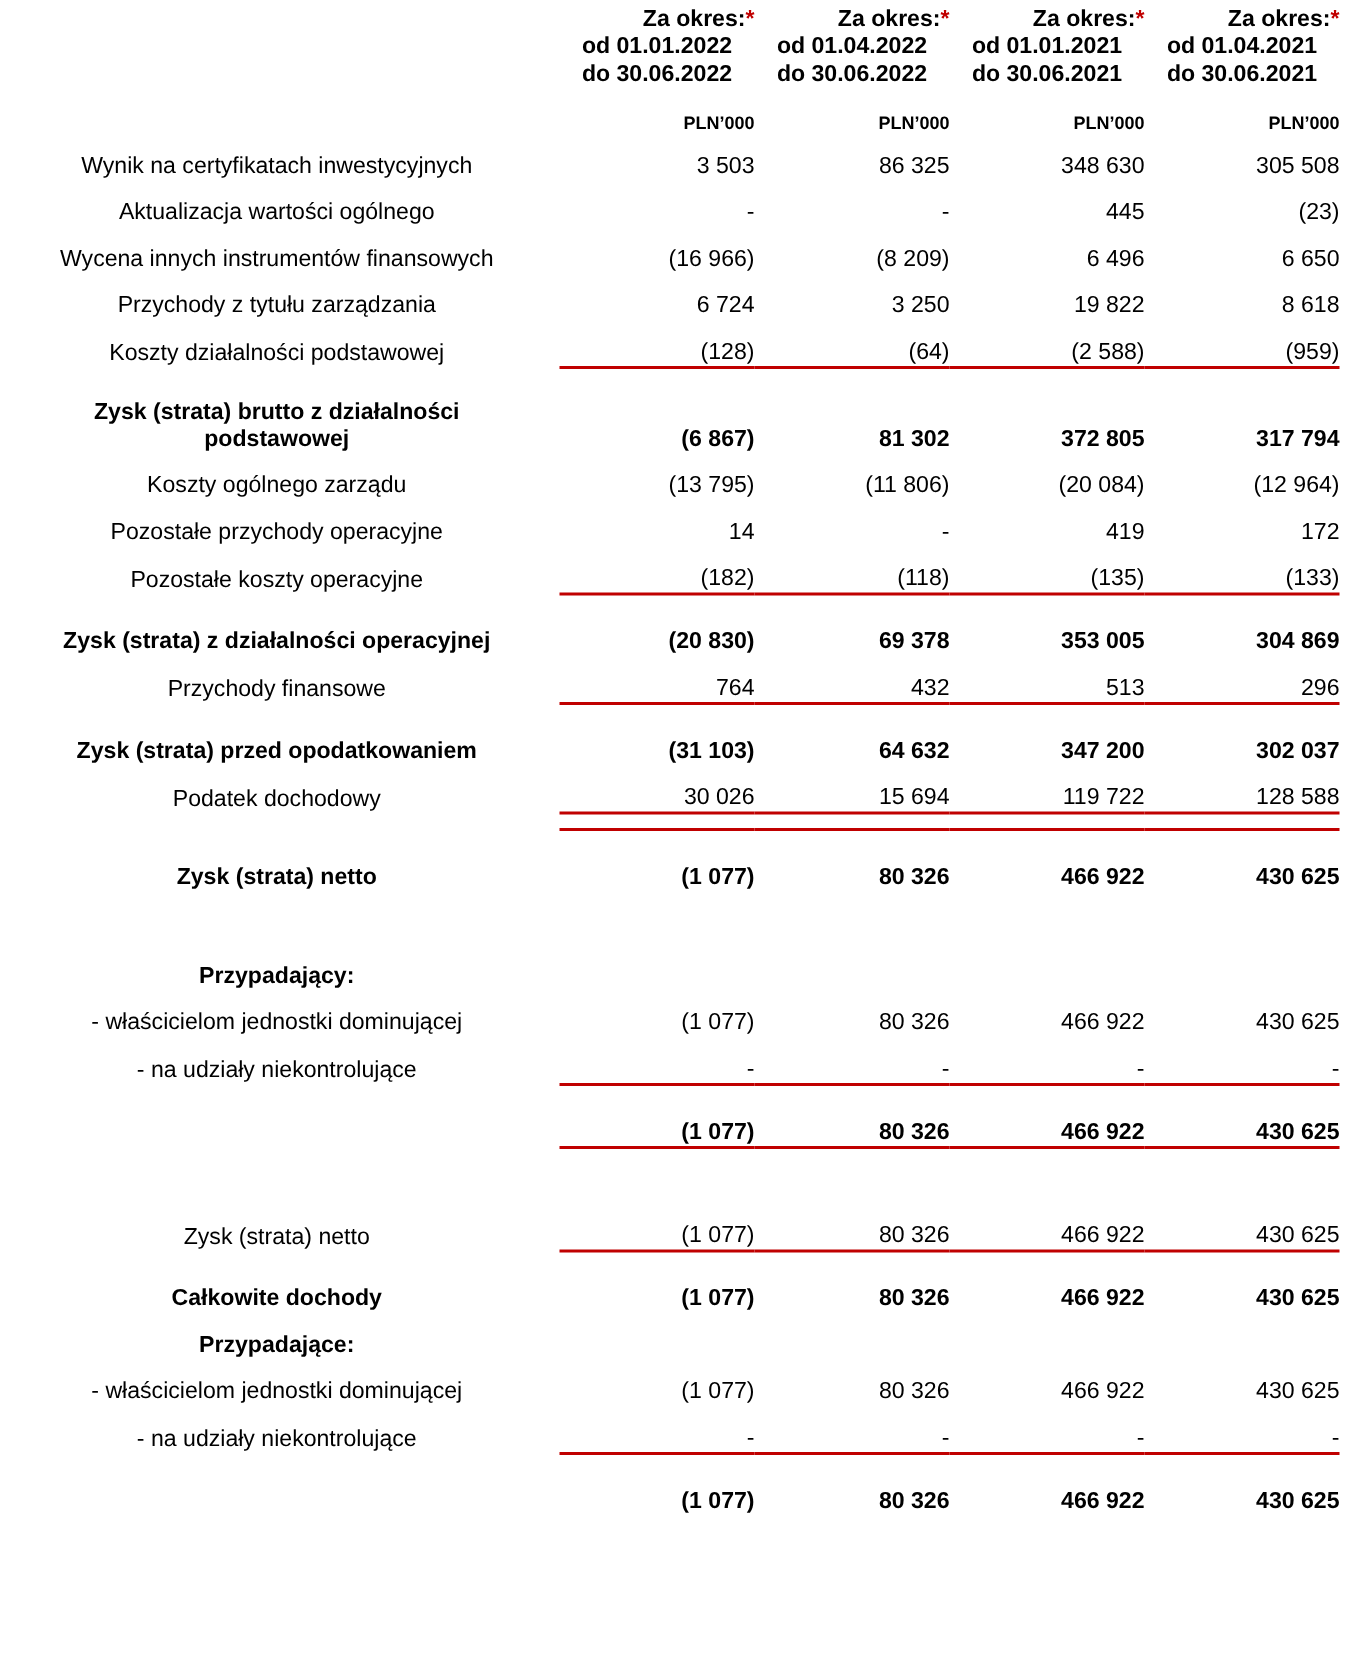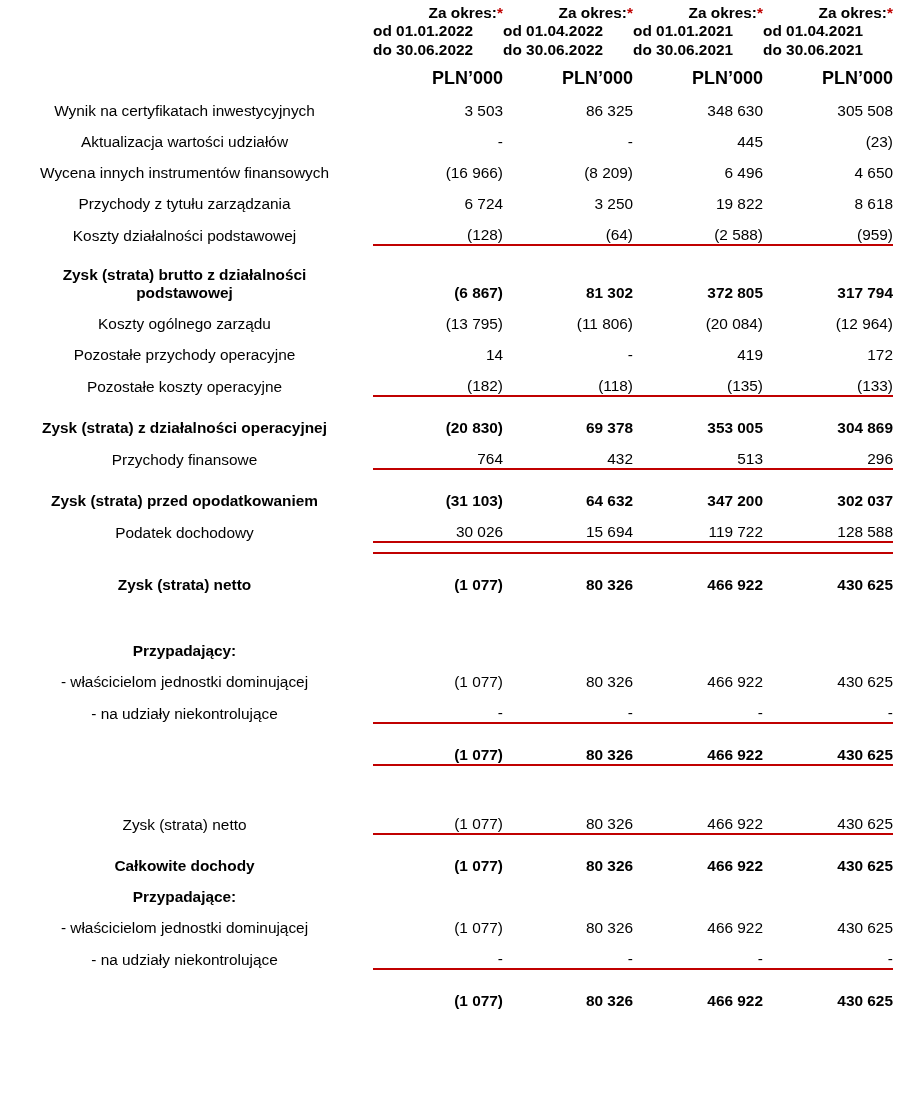--- a/index.html
+++ b/index.html
@@ -44,32 +44,32 @@
   .hdr-period th {
     font-weight: bold;
     text-align: right;
     font-size: 15.4px;
     padding-bottom: 1px;
     height: 22px;
     vertical-align: bottom;
   }
   .hdr-dates th {
     font-weight: bold;
-    text-align: left;
+    text-align: center;
     font-size: 15.4px;
     line-height: 18.5px;
     padding-top: 3px;
     vertical-align: bottom;
     white-space: nowrap;
   }
   .hdr-dates th span { display: block; }
   .hdr-unit th {
     font-weight: bold;
     text-align: right;
-    font-size: 18px;
+    font-size: 12px;
     height: 30px;
     vertical-align: bottom;
     padding-bottom: 2px;
   }
   .star { color: #C00000; }
 
   
   tr.row > td {
     height: 32px;
     font-size: 15.4px;
@@ -170,33 +170,33 @@
 
       <tr class="row short">
         <td class="lbl">Wynik na certyfikatach inwestycyjnych</td>
         <td class="num">3 503</td>
         <td class="num">86 325</td>
         <td class="num">348 630</td>
         <td class="num">305 508</td>
       </tr>
 
       <tr class="row short">
-        <td class="lbl">Aktualizacja wartości udziałów</td>
+        <td class="lbl">Aktualizacja wartości ogólnego</td>
         <td class="num">-</td>
         <td class="num">-</td>
         <td class="num">445</td>
         <td class="num">(23)</td>
       </tr>
 
       <tr class="row short">
         <td class="lbl">Wycena innych instrumentów finansowych</td>
         <td class="num">(16 966)</td>
         <td class="num">(8 209)</td>
         <td class="num">6 496</td>
-        <td class="num">4 650</td>
+        <td class="num">6 650</td>
       </tr>
 
       <tr class="row short">
         <td class="lbl">Przychody z tytułu zarządzania</td>
         <td class="num">6 724</td>
         <td class="num">3 250</td>
         <td class="num">19 822</td>
         <td class="num">8 618</td>
       </tr>
 

